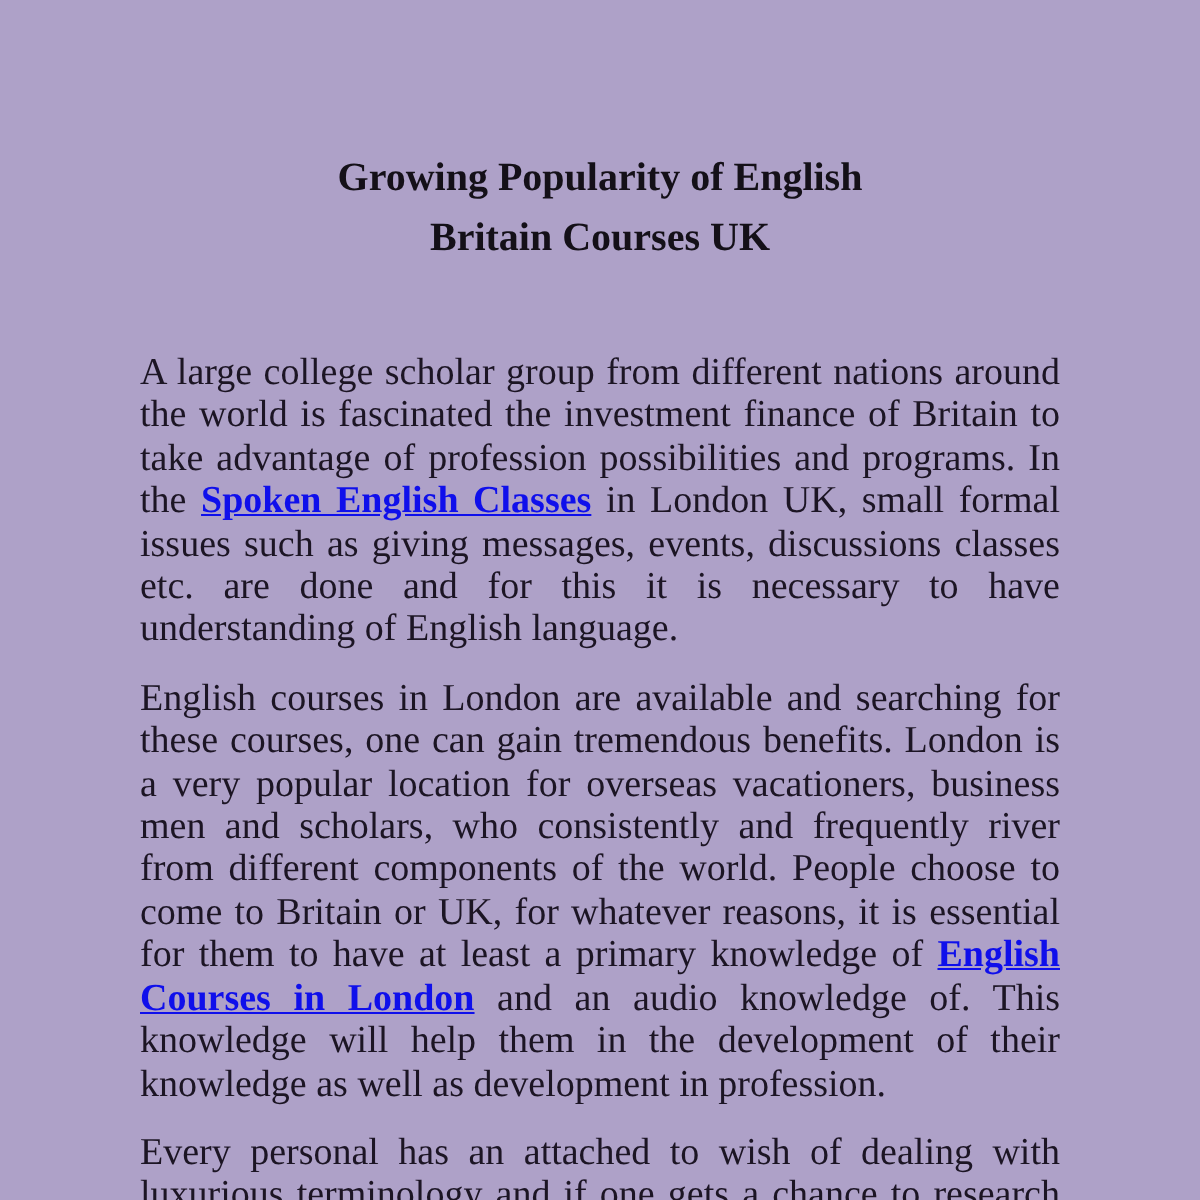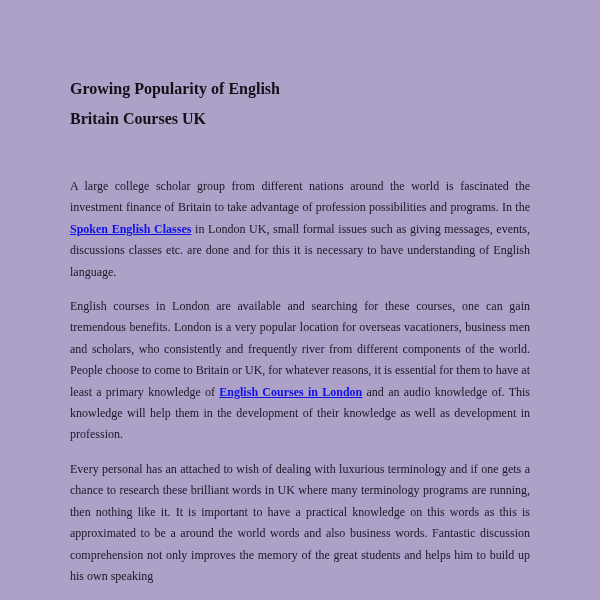--- a/index.html
+++ b/index.html
@@ -17,30 +17,30 @@
   }
   .page {
     width: 600px;
     height: 600px;
     padding: 74px 70px 0 70px;
     background: var(--bg);
   }
   .doc-title {
     font-family: "Liberation Serif", "DejaVu Serif", serif;
     font-weight: bold;
-    font-size: 16px;
+    font-size: 20px;
     line-height: 30px;
-    text-align: left;
+    text-align: center;
     color: var(--title);
     margin-bottom: 42px;
   }
   .doc-title .title-line { display: block; }
   .body-paragraph {
     font-family: "Liberation Serif", "DejaVu Serif", serif;
-    font-size: 12px;
+    font-size: 19px;
     line-height: 21.4px;
     text-align: justify;
     text-justify: inter-word;
     color: var(--text);
     margin-bottom: 13px;
   }
   .body-paragraph a {
     color: var(--link);
     font-weight: bold;
     text-decoration: underline;

